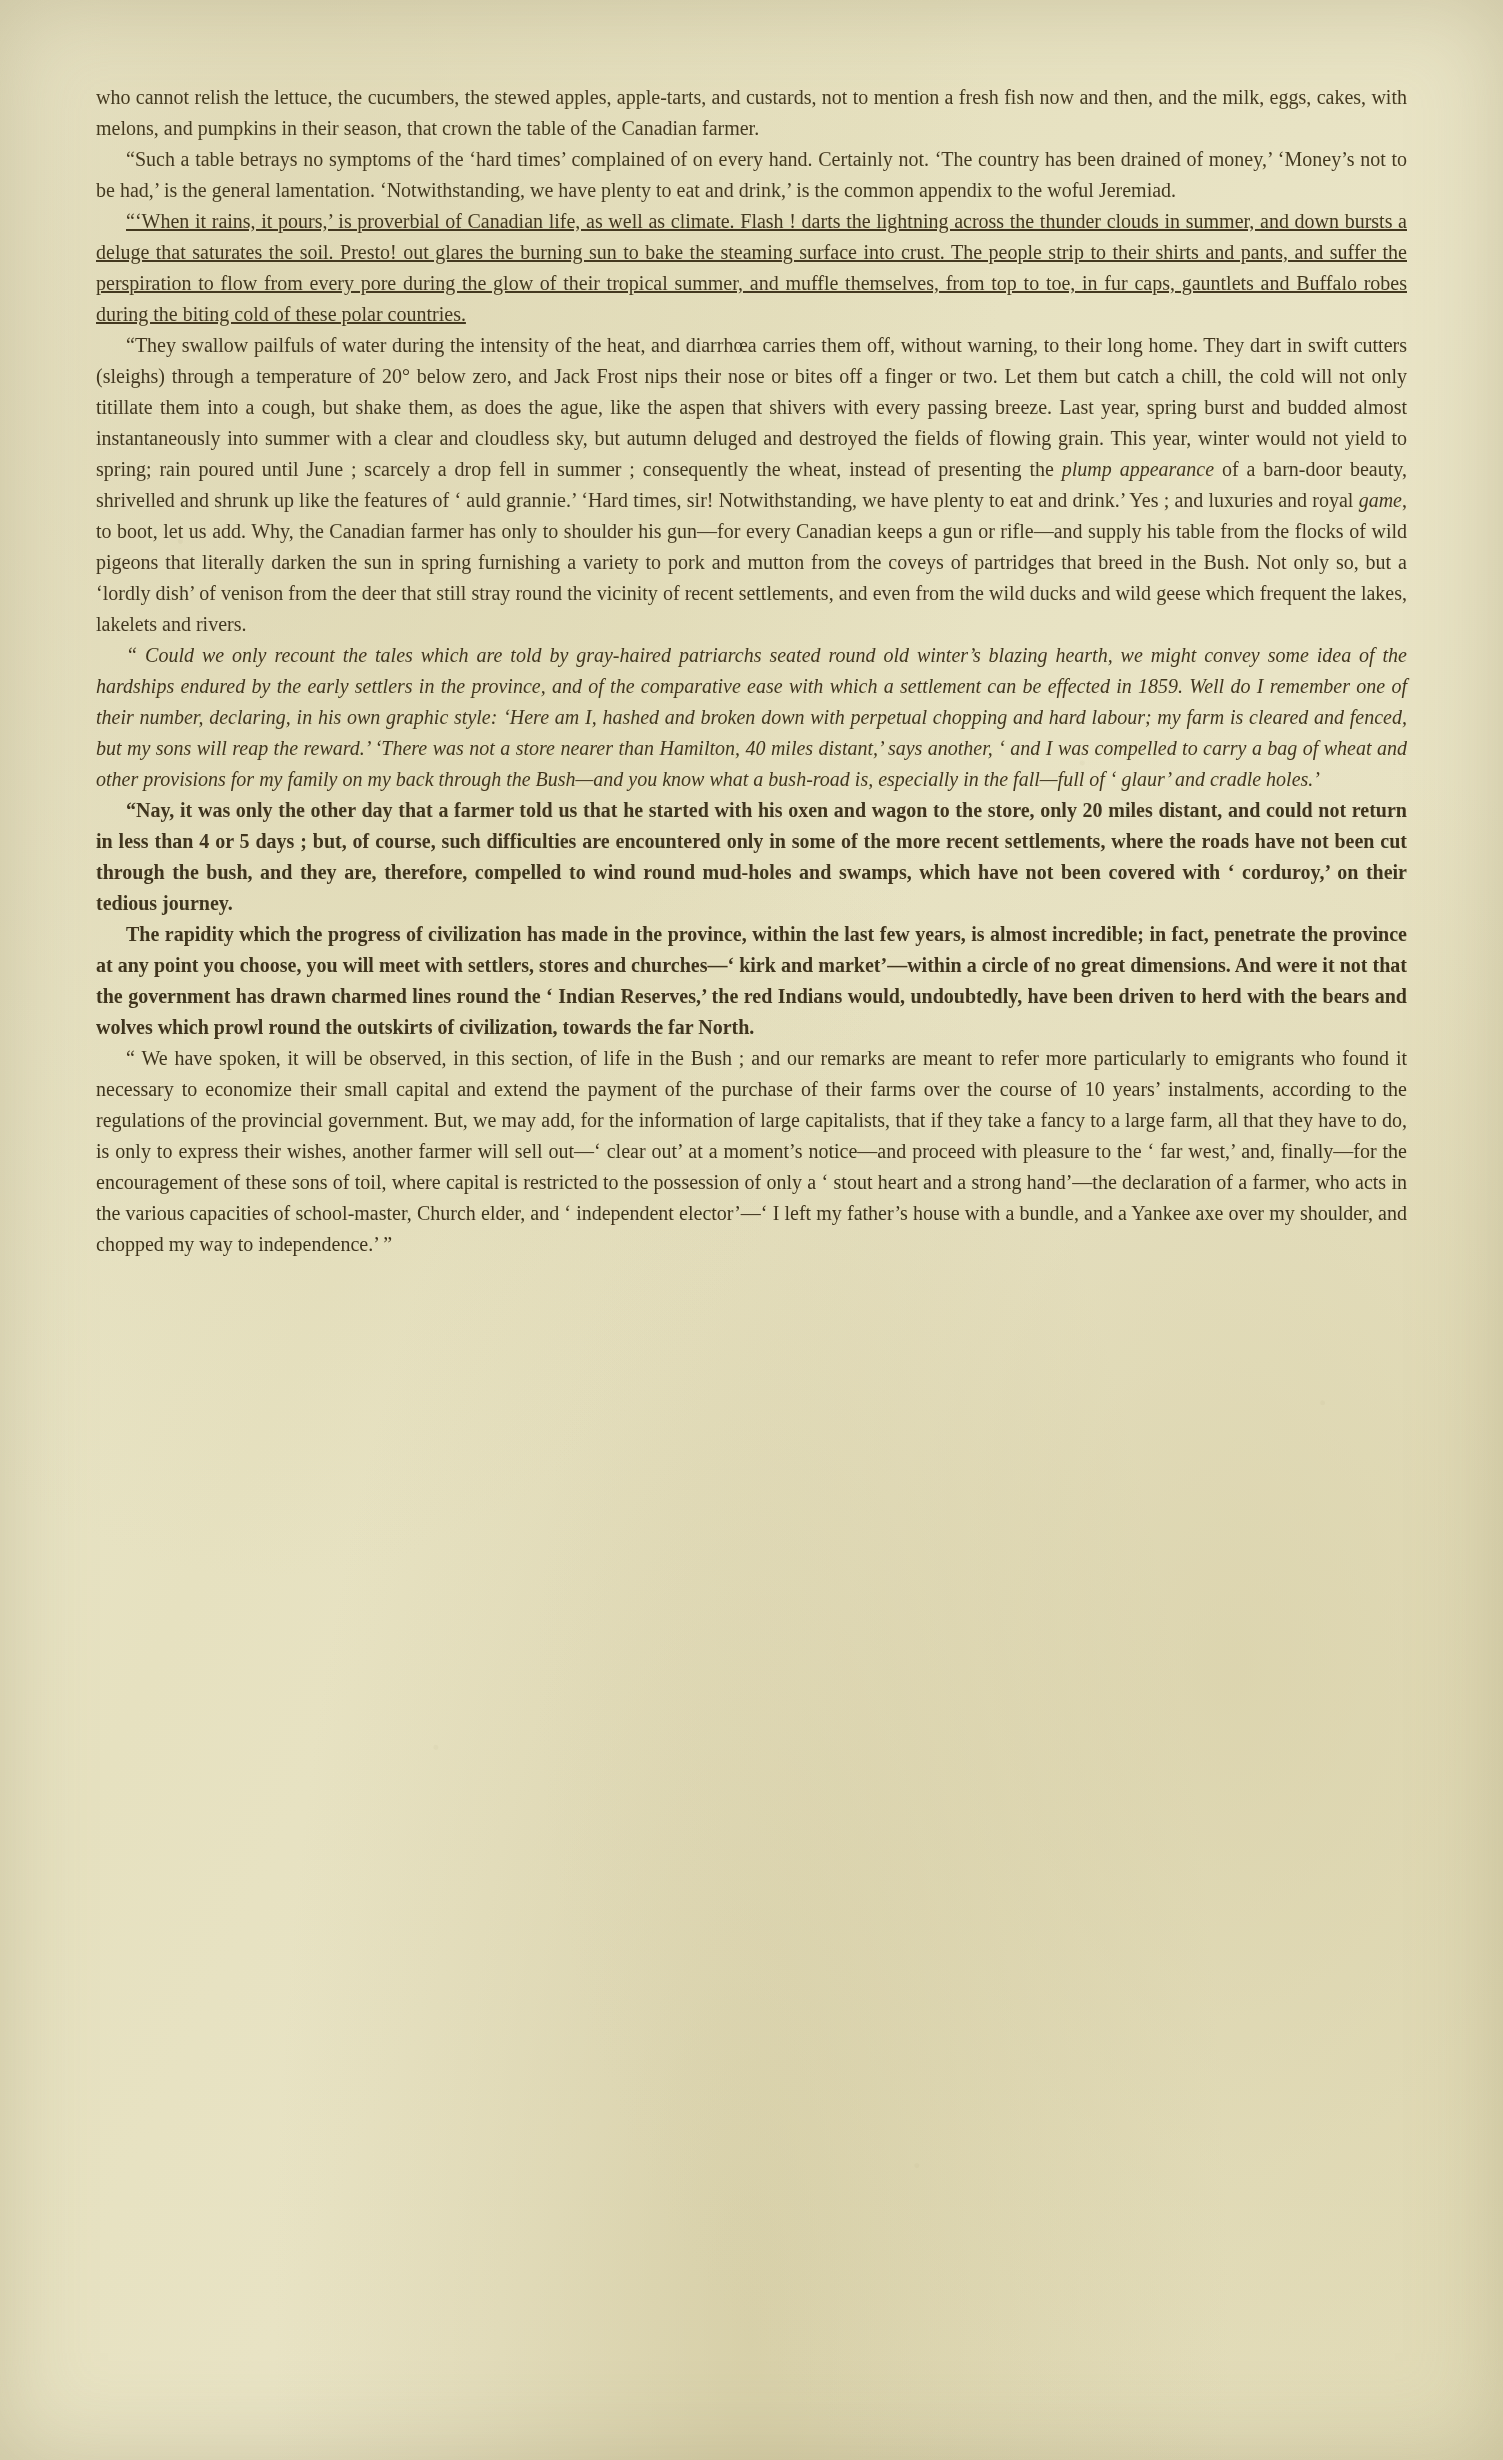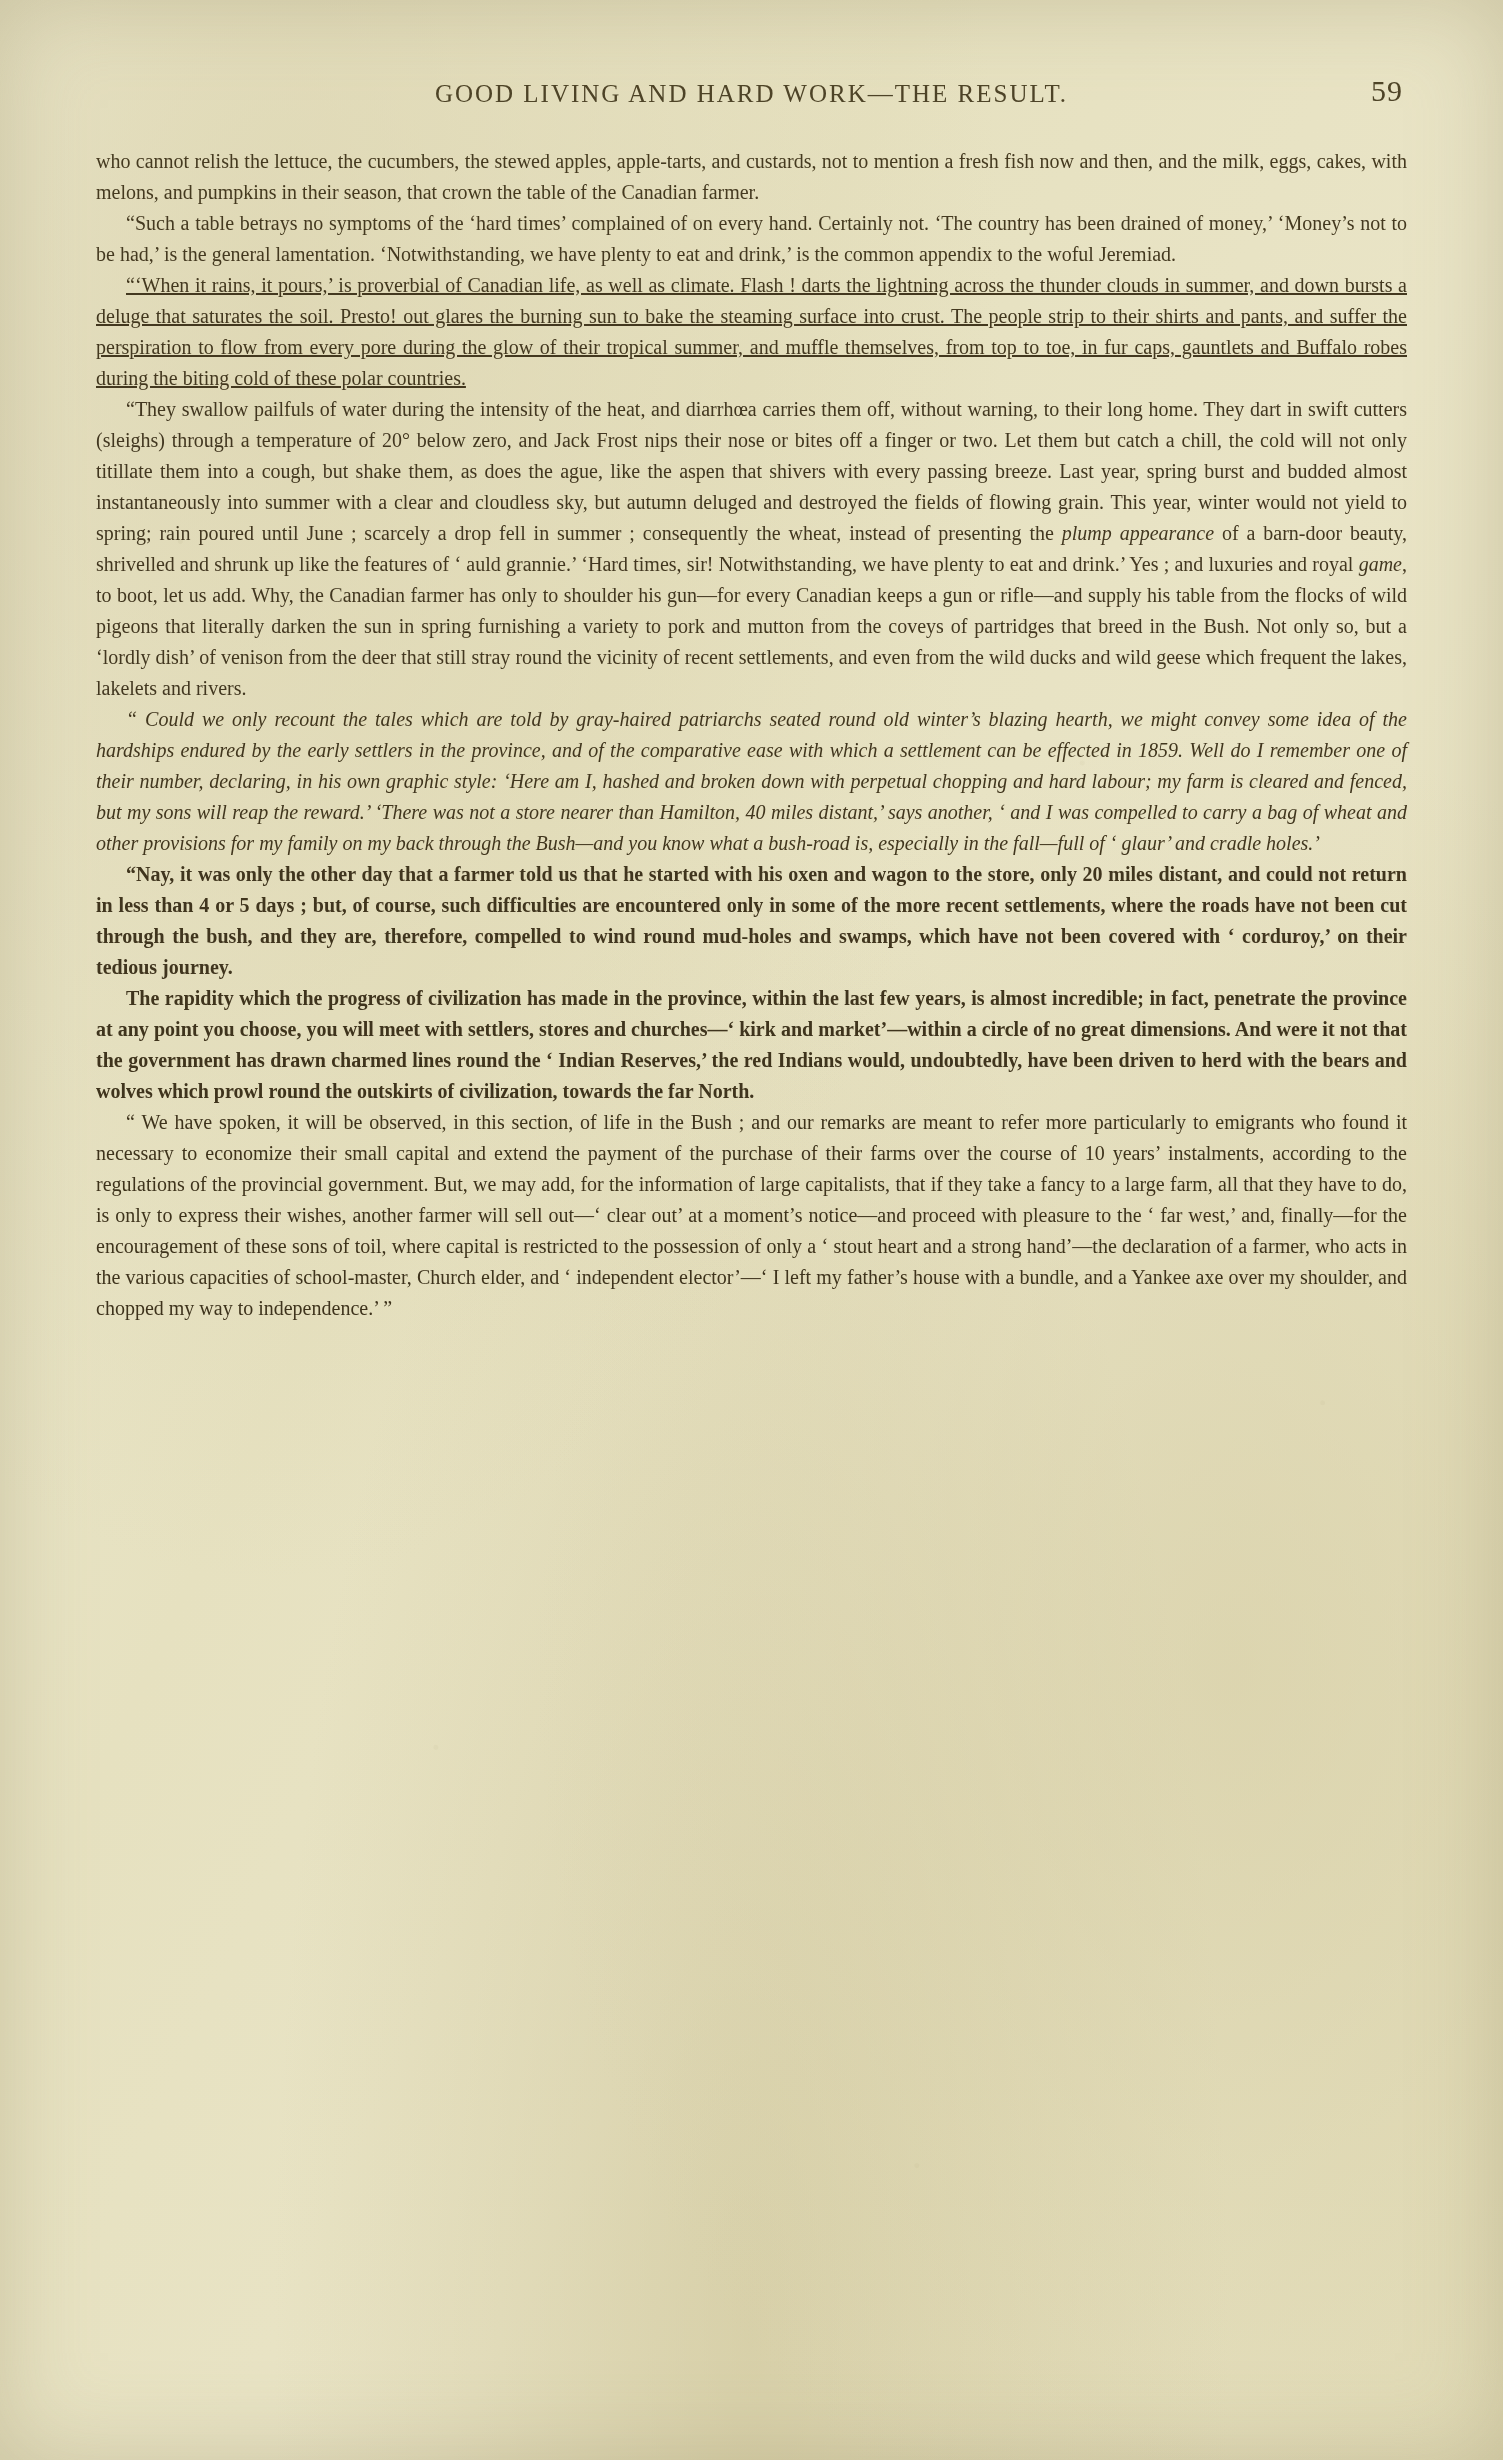--- a/index.html
+++ b/index.html
@@ -101,24 +101,20 @@
     box-shadow: inset 0 0 90px rgba(150,138,96,0.35);
   }
 </style>
 </head>
 <body>
 
 <div class="page">
   <div class="grain"></div>
   <div class="content">
 
-    <div class="runhead">
-      <div class="runhead-title">GOOD LIVING AND HARD WORK—THE RESULT.</div>
-      <div class="runhead-page">59</div>
-    </div>
 
     <div class="body-text">
       <p class="noindent p1">who cannot relish the lettuce, the cucumbers, the stewed apples, apple-tarts, and custards, not to mention a fresh fish now and then, and the milk, eggs, cakes, with melons, and pumpkins in their season, that crown the table of the Canadian farmer.</p>
       <p class="indent p2">“Such a table betrays no symptoms of the ‘hard times’ complained of on every hand. Certainly not. ‘The country has been drained of money,’ ‘Money’s not to be had,’ is the general lamentation. ‘Notwithstanding, we have plenty to eat and drink,’ is the common appendix to the woful Jeremiad.</p>
       <p class="indent p3">“‘When it rains, it pours,’ is proverbial of Canadian life, as well as climate. Flash ! darts the lightning across the thunder clouds in summer, and down bursts a deluge that saturates the soil. Presto! out glares the burning sun to bake the steaming surface into crust. The people strip to their shirts and pants, and suffer the perspiration to flow from every pore during the glow of their tropical summer, and muffle themselves, from top to toe, in fur caps, gauntlets and Buffalo robes during the biting cold of these polar countries.</p>
       <p class="indent p4">“They swallow pailfuls of water during the intensity of the heat, and diarrhœa carries them off, without warning, to their long home. They dart in swift cutters (sleighs) through a temperature of 20° below zero, and Jack Frost nips their nose or bites off a finger or two. Let them but catch a chill, the cold will not only titillate them into a cough, but shake them, as does the ague, like the aspen that shivers with every passing breeze. Last year, spring burst and budded almost instantaneously into summer with a clear and cloudless sky, but autumn deluged and destroyed the fields of flowing grain. This year, winter would not yield to spring; rain poured until June ; scarcely a drop fell in summer ; consequently the wheat, instead of presenting the <span class="it">plump appearance</span> of a barn-door beauty, shrivelled and shrunk up like the features of ‘ auld grannie.’ ‘Hard times, sir! Notwithstanding, we have plenty to eat and drink.’ Yes ; and luxuries and royal <span class="it">game</span>, to boot, let us add. Why, the Canadian farmer has only to shoulder his gun—for every Canadian keeps a gun or rifle—and supply his table from the flocks of wild pigeons that literally darken the sun in spring furnishing a variety to pork and mutton from the coveys of partridges that breed in the Bush. Not only so, but a ‘lordly dish’ of venison from the deer that still stray round the vicinity of recent settlements, and even from the wild ducks and wild geese which frequent the lakes, lakelets and rivers.</p>
       <p class="indent p5">“ Could we only recount the tales which are told by gray-haired patriarchs seated round old winter’s blazing hearth, we might convey some idea of the hardships endured by the early settlers in the province, and of the comparative ease with which a settlement can be effected in 1859. Well do I remember one of their number, declaring, in his own graphic style: ‘Here am I, hashed and broken down with perpetual chopping and hard labour; my farm is cleared and fenced, but my sons will reap the reward.’ ‘There was not a store nearer than Hamilton, 40 miles distant,’ says another, ‘ and I was compelled to carry a bag of wheat and other provisions for my family on my back through the Bush—and you know what a bush-road is, especially in the fall—full of ‘ glaur’ and cradle holes.’</p>
       <p class="indent p6">“Nay, it was only the other day that a farmer told us that he started with his oxen and wagon to the store, only 20 miles distant, and could not return in less than 4 or 5 days ; but, of course, such difficulties are encountered only in some of the more recent settlements, where the roads have not been cut through the bush, and they are, therefore, compelled to wind round mud-holes and swamps, which have not been covered with ‘ corduroy,’ on their tedious journey.</p>
       <p class="indent p7">The rapidity which the progress of civilization has made in the province, within the last few years, is almost incredible; in fact, penetrate the province at any point you choose, you will meet with settlers, stores and churches—‘ kirk and market’—within a circle of no great dimensions. And were it not that the government has drawn charmed lines round the ‘ Indian Reserves,’ the red Indians would, undoubtedly, have been driven to herd with the bears and wolves which prowl round the outskirts of civilization, towards the far North.</p>
       <p class="indent p8">“ We have spoken, it will be observed, in this section, of life in the Bush ; and our remarks are meant to refer more particularly to emigrants who found it necessary to economize their small capital and extend the payment of the purchase of their farms over the course of 10 years’ instalments, according to the regulations of the provincial government. But, we may add, for the information of large capitalists, that if they take a fancy to a large farm, all that they have to do, is only to express their wishes, another farmer will sell out—‘ clear out’ at a moment’s notice—and proceed with pleasure to the ‘ far west,’ and, finally—for the encouragement of these sons of toil, where capital is restricted to the possession of only a ‘ stout heart and a strong hand’—the declaration of a farmer, who acts in the various capacities of school-master, Church elder, and ‘ independent elector’—‘ I left my father’s house with a bundle, and a Yankee axe over my shoulder, and chopped my way to independence.’ ”</p>

